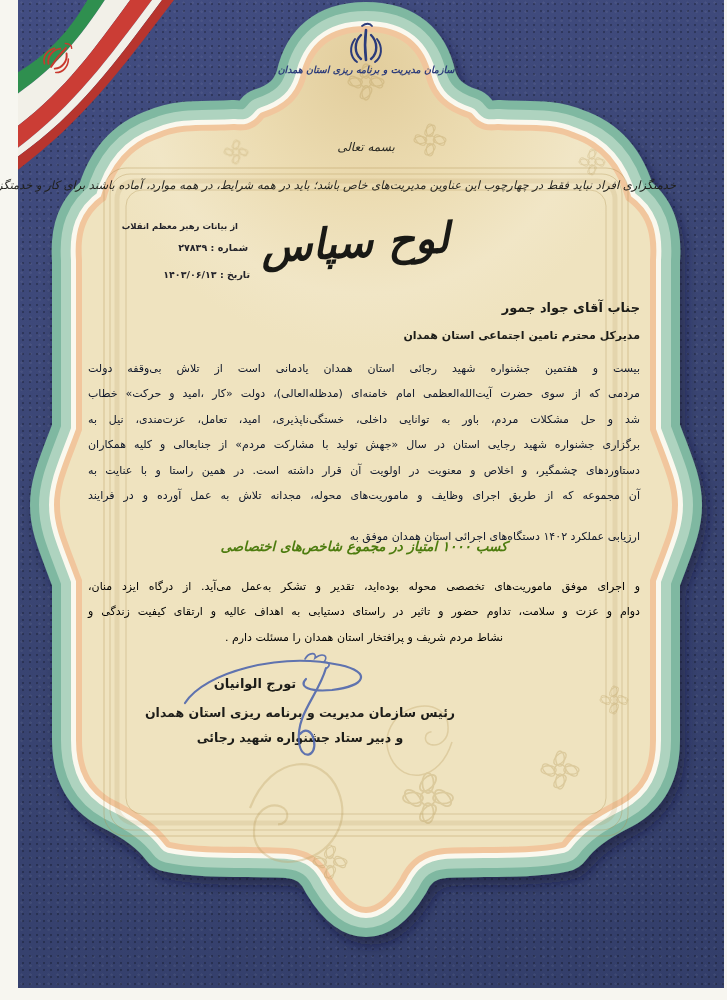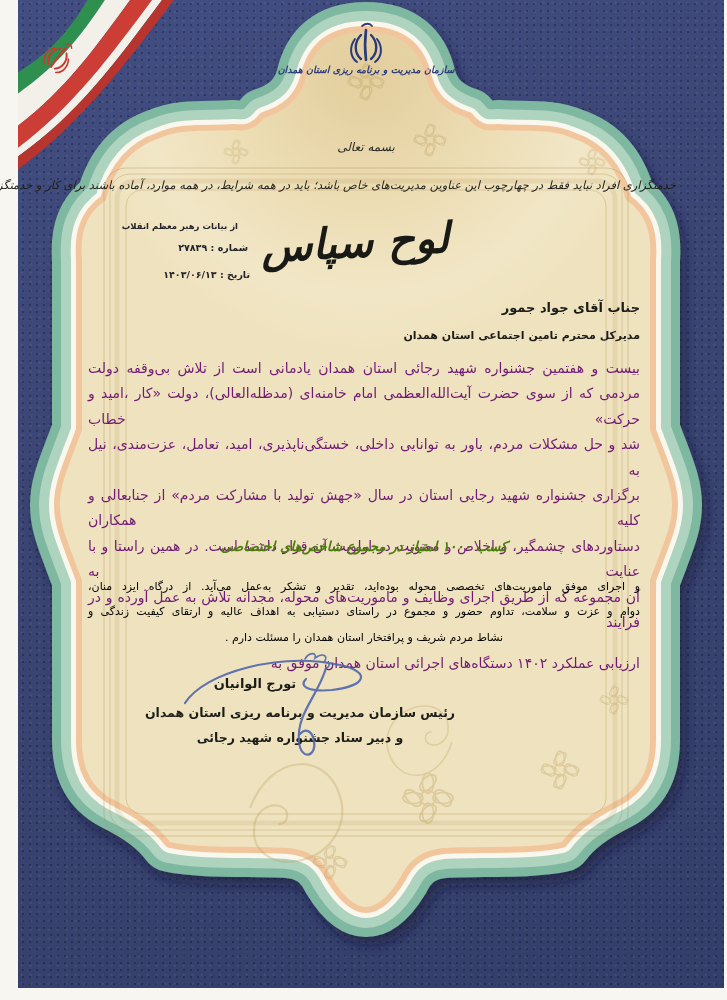--- a/index.html
+++ b/index.html
@@ -32,21 +32,21 @@
   .quote{left:56px; top:178px; width:620px; text-align:center; font-size:11.5px; font-style:italic; color:#1f1f1b;}
   .attribution{left:122px; top:221px; width:116px; text-align:center; font-size:8.5px; font-weight:bold; color:#23232a;}
   .meta{position:absolute; z-index:10; direction:rtl; font-weight:bold; color:#23232a; font-size:9.5px;}
   .meta-number{left:138px; top:242px; width:110px;}
   .meta-date{left:130px; top:269px; width:120px;}
   .title{left:250px; top:218px; width:210px; text-align:center; font-size:42px; font-weight:bold; font-style:italic; color:#191915; transform:rotate(-3deg);}
 
   .recipient-name{right:87px; top:300px; width:300px; text-align:right; font-size:13px; font-weight:bold; color:#1c1c18;}
   .recipient-role{right:87px; top:329px; width:330px; text-align:right; font-size:11px; font-weight:bold; color:#1c1c18;}
 
-  .body-par{left:88px; top:356px; width:552px; font-size:14px; line-height:25.4px; color:#701a75;}
+  .body-par{left:88px; top:356px; width:552px; font-size:11px; line-height:25.4px; color:#0f172a;}
   .bl{text-align:justify; text-align-last:justify;}
   .bl.partial{text-align-last:right;margin-top:16px;}
   .highlight{left:88px; top:538px; width:552px; text-align:center; font-size:13.5px; font-weight:bold; font-style:italic; color:#4d7c0f;}
   .closing{left:88px; top:574px; width:552px; font-size:11px; line-height:25.4px; color:#000000;}
   .bl.last{text-align-last:center;}
 
   .sig-name{left:175px; top:676px; width:160px; text-align:center; font-size:13px; font-weight:bold; color:#1c1c18;}
   .sig-role1{left:130px; top:705px; width:340px; text-align:center; font-size:12.5px; font-weight:bold; color:#1c1c18;}
   .sig-role2{left:160px; top:730px; width:280px; text-align:center; font-size:12.5px; font-weight:bold; color:#1c1c18;}
 </style>
@@ -194,21 +194,21 @@
     <div class="bl">برگزاری جشنواره شهید رجایی استان در سال «جهش تولید با مشارکت مردم» از جنابعالی و کلیه همکاران</div>
     <div class="bl">دستاوردهای چشمگیر، و اخلاص و معنویت در اولویت آن قرار داشته است. در همین راستا و با عنایت به</div>
     <div class="bl">آن مجموعه که از طریق اجرای وظایف و ماموریت‌های محوله، مجدانه تلاش به عمل آورده و در فرایند</div>
     <div class="bl partial">ارزیابی عملکرد ۱۴۰۲ دستگاه‌های اجرائی استان همدان موفق به</div>
   </div>
 
   <div class="txt highlight nowrap">کسب ۱۰۰۰ امتیاز در مجموع شاخص‌های اختصاصی</div>
 
   <div class="txt closing">
     <div class="bl">و اجرای موفق ماموریت‌های تخصصی محوله بوده‌اید، تقدیر و تشکر به‌عمل می‌آید. از درگاه ایزد منان،</div>
-    <div class="bl">دوام و عزت و سلامت، تداوم حضور و مجموع در راستای دستیابی به اهداف عالیه و ارتقای کیفیت زندگی و</div>
+    <div class="bl">دوام و عزت و سلامت، تداوم حضور و تاثیر در راستای دستیابی به اهداف عالیه و ارتقای کیفیت زندگی و</div>
     <div class="bl last">نشاط مردم شریف و پرافتخار استان همدان را مسئلت دارم .</div>
   </div>
 
   <div class="txt sig-name nowrap">تورج الوانیان</div>
   <div class="txt sig-role1 nowrap">رئیس سازمان مدیریت و برنامه ریزی استان همدان</div>
   <div class="txt sig-role2 nowrap">و دبیر ستاد جشنواره شهید رجائی</div>
 
   <svg id="ink" width="727" height="1000" viewBox="0 0 727 1000">
     <g fill="none" stroke="#4f66ad" stroke-width="2.2" stroke-linecap="round" opacity="0.9">
       <path d="M185 703 C205 672 280 652 340 665 C372 672 366 686 332 690 C310 692 298 687 306 679"></path>

